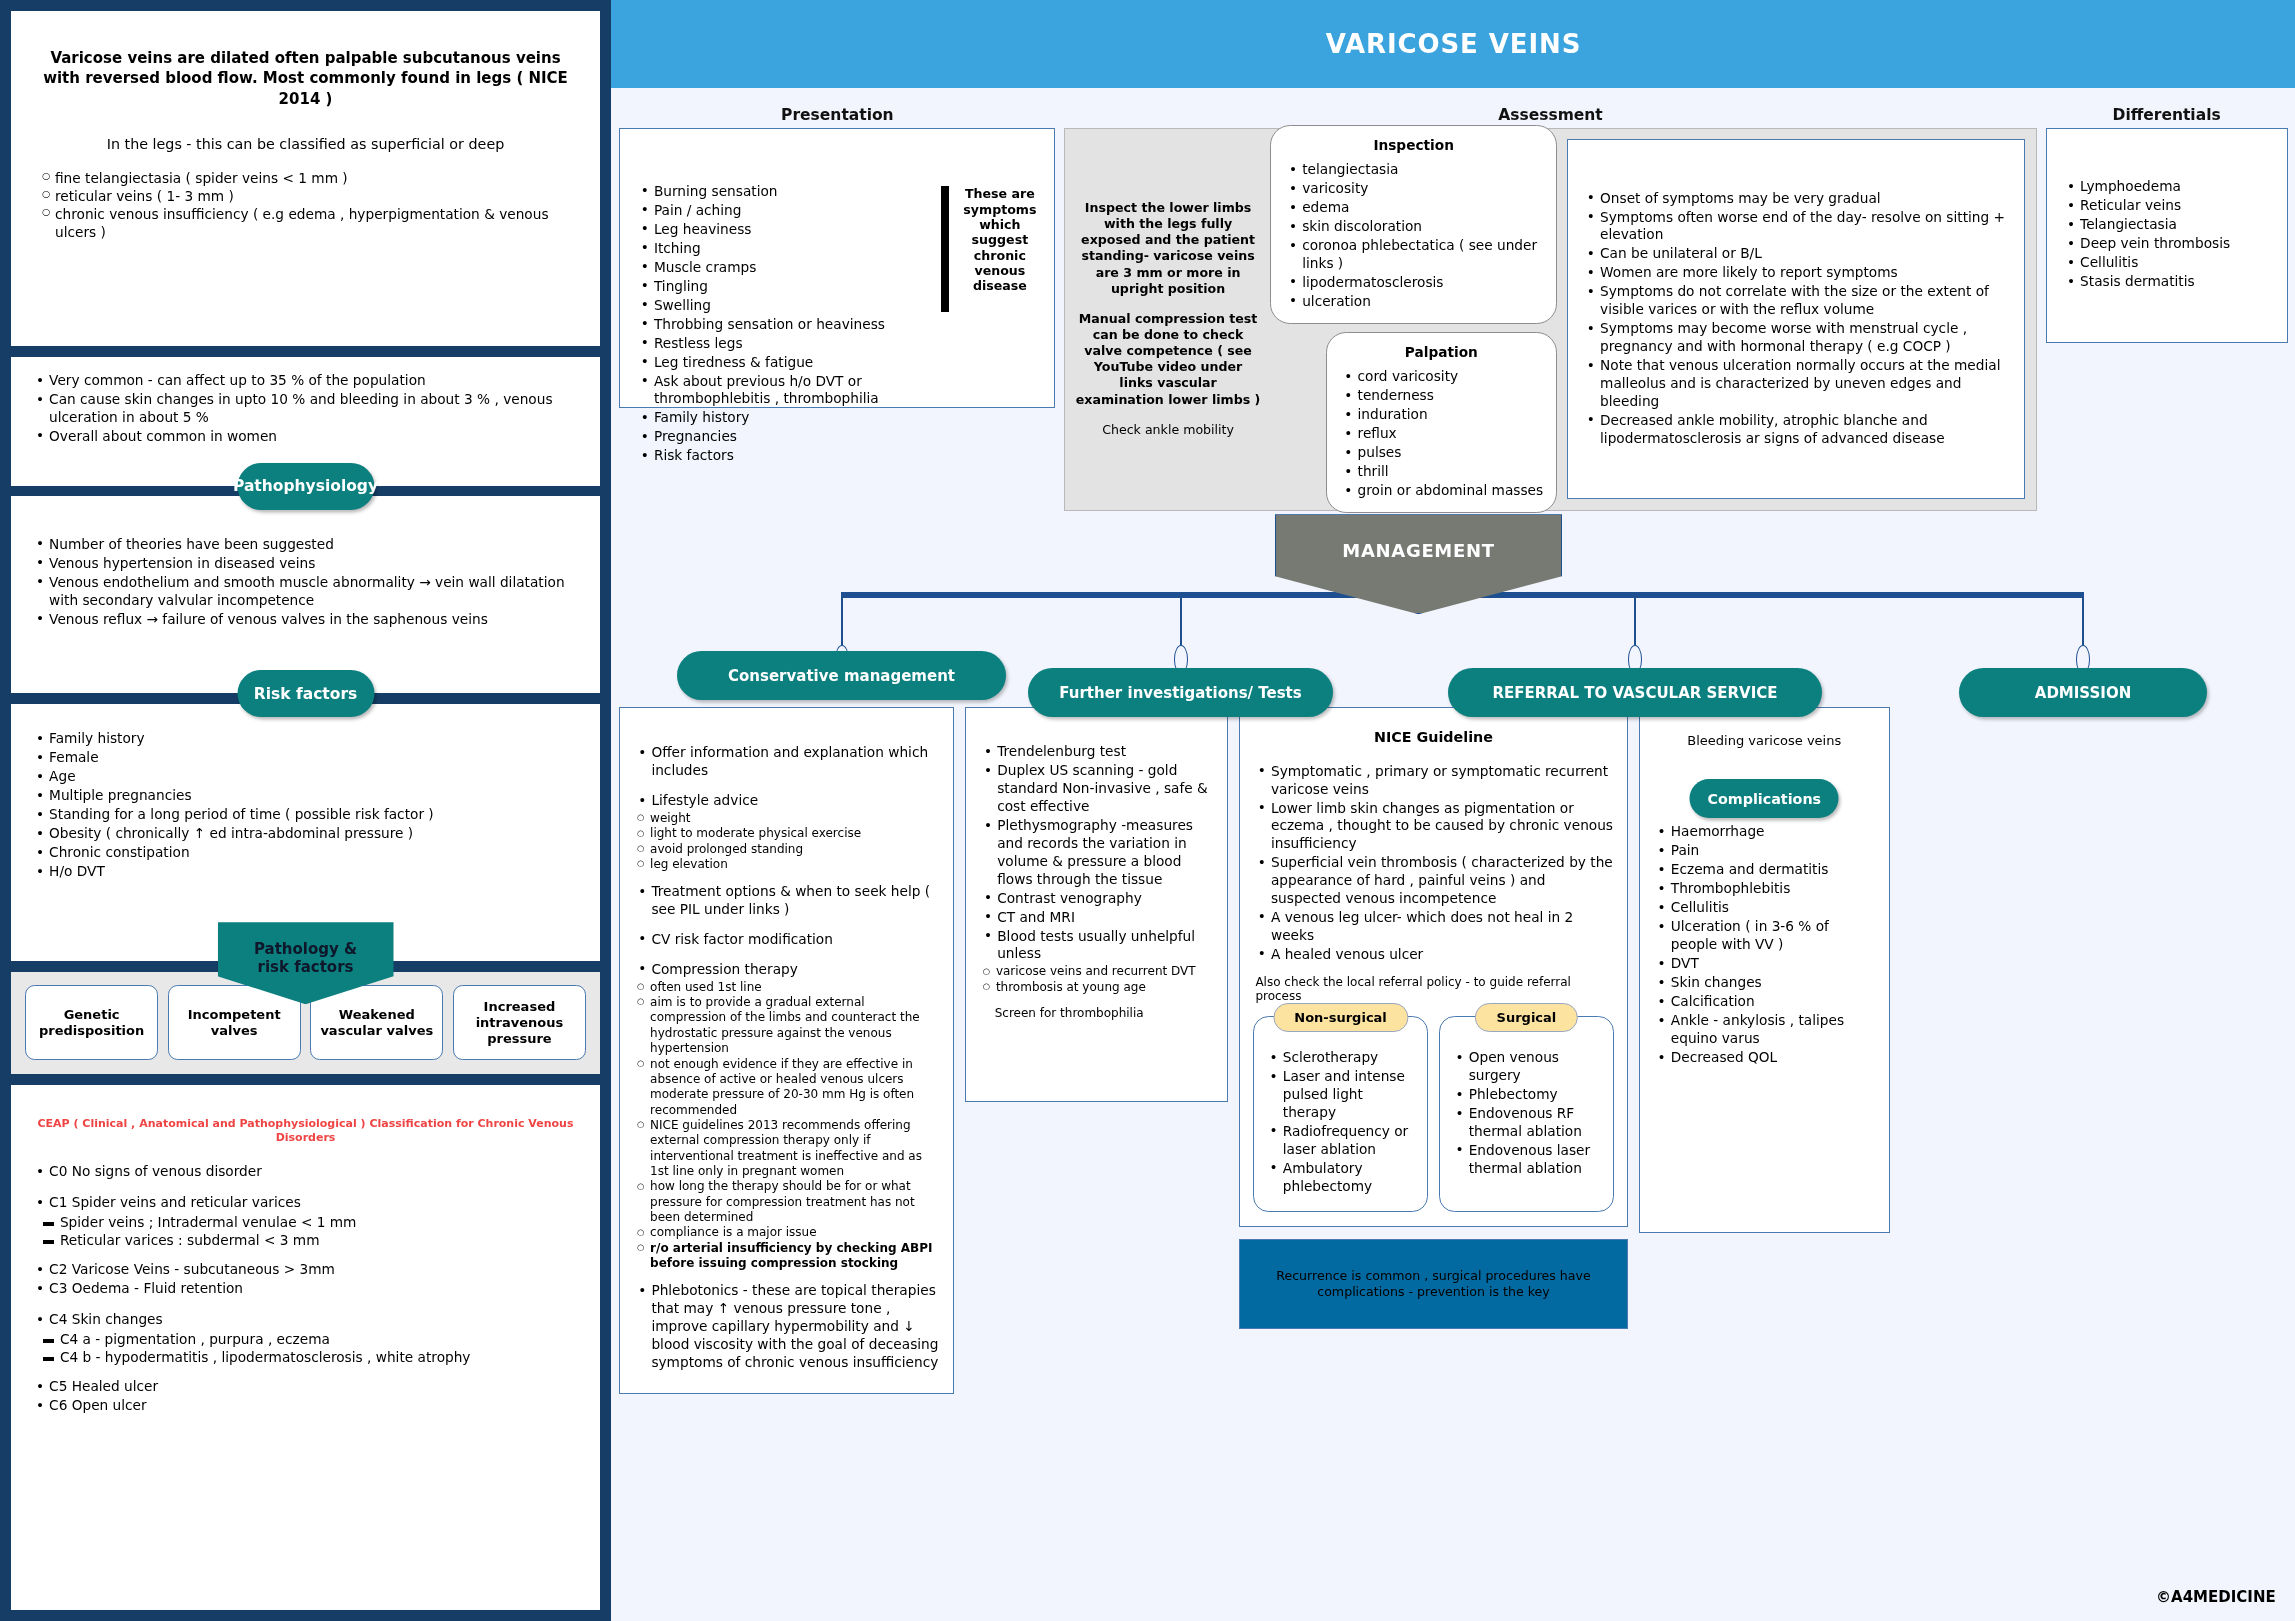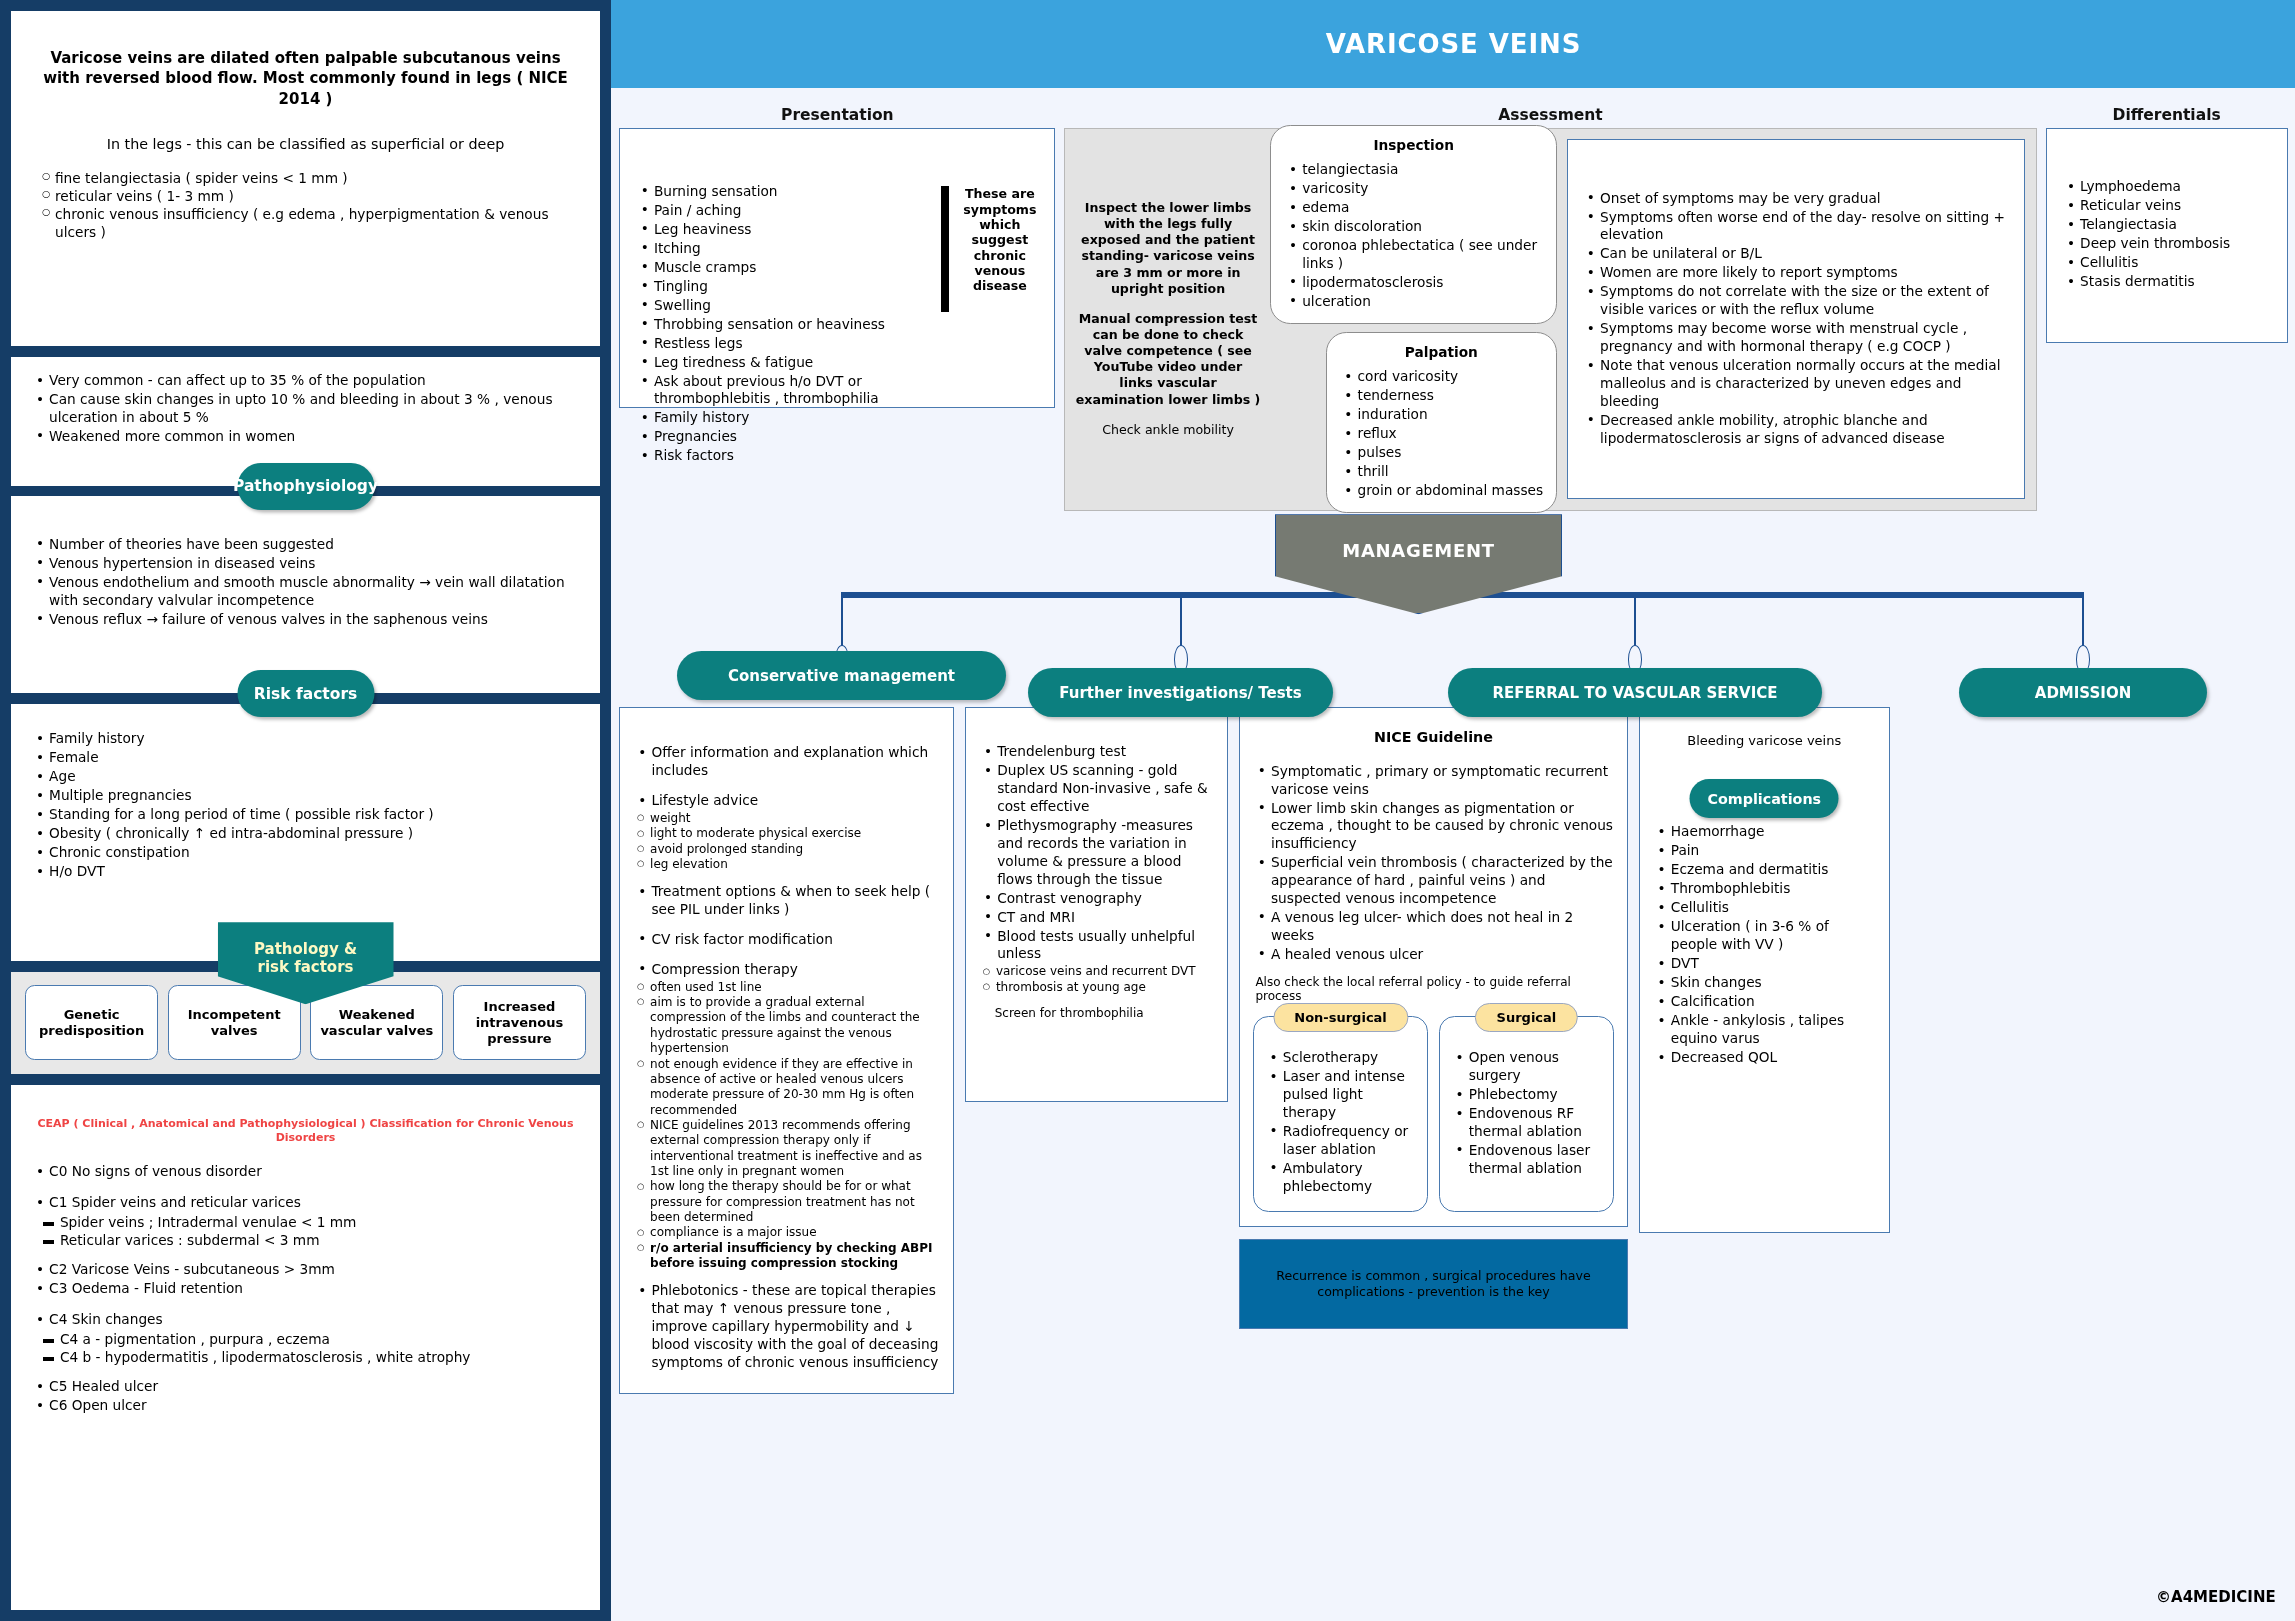--- a/index.html
+++ b/index.html
@@ -73,21 +73,21 @@
     justify-content: center; text-align: center;
     box-shadow: 1.8px 2.4px 3.6px rgba(0,0,0,0.28);
     z-index: 5;
   }
   .pill.pathophys { width: 137px; height: 47px; font-size: 15.5px; bottom: -24px; }
   .pill.riskf     { width: 137px; height: 47px; font-size: 15.5px; bottom: -24px; }
 
   .chev {
     position: absolute; left: 50%; transform: translateX(-50%);
     bottom: -43px; width: 176px; height: 82px;
-    background: #0c7f7f; color: #fef9c3; font-weight: bold; font-size: 15px;
+    background: #0c7f7f; color: #0f172a; font-weight: bold; font-size: 15px;
     line-height: 1.22; text-align: center;
     display: flex; align-items: flex-start; justify-content: center;
     padding-top: 18px;
     clip-path: polygon(0 0, 100% 0, 100% 66%, 50% 100%, 0 66%);
     filter: drop-shadow(2.4px 3px 3px rgba(0,0,0,0.3));
     z-index: 5;
   }
 
   .patho-boxes { display: flex; gap: 9.6px; height: 100%; align-items: center; }
   .patho-box {
@@ -266,21 +266,21 @@
         <li>fine telangiectasia ( spider veins  &lt; 1 mm )</li>
         <li>reticular veins ( 1- 3 mm )</li>
         <li>chronic venous insufficiency ( e.g edema , hyperpigmentation &amp; venous ulcers )</li>
       </ul>
     </div>
 
     <div class="sb-card c2">
       <ul class="bl">
         <li>Very common - can affect up to 35 % of the population</li>
         <li>Can cause skin changes in upto 10 % and bleeding in about 3 % , venous ulceration in about 5 %</li>
-        <li>Weakened more common in women</li>
+        <li>Overall about common in women</li>
       </ul>
       <div class="pill pathophys">Pathophysiology</div>
     </div>
 
     <div class="sb-card c3">
       <ul class="bl" style="margin-top:24px">
         <li>Number of theories have been suggested</li>
         <li>Venous hypertension in diseased veins</li>
         <li>Venous endothelium and smooth muscle abnormality  →  vein wall dilatation with secondary valvular incompetence</li>
         <li>Venous reflux → failure of venous valves in the saphenous veins</li>

